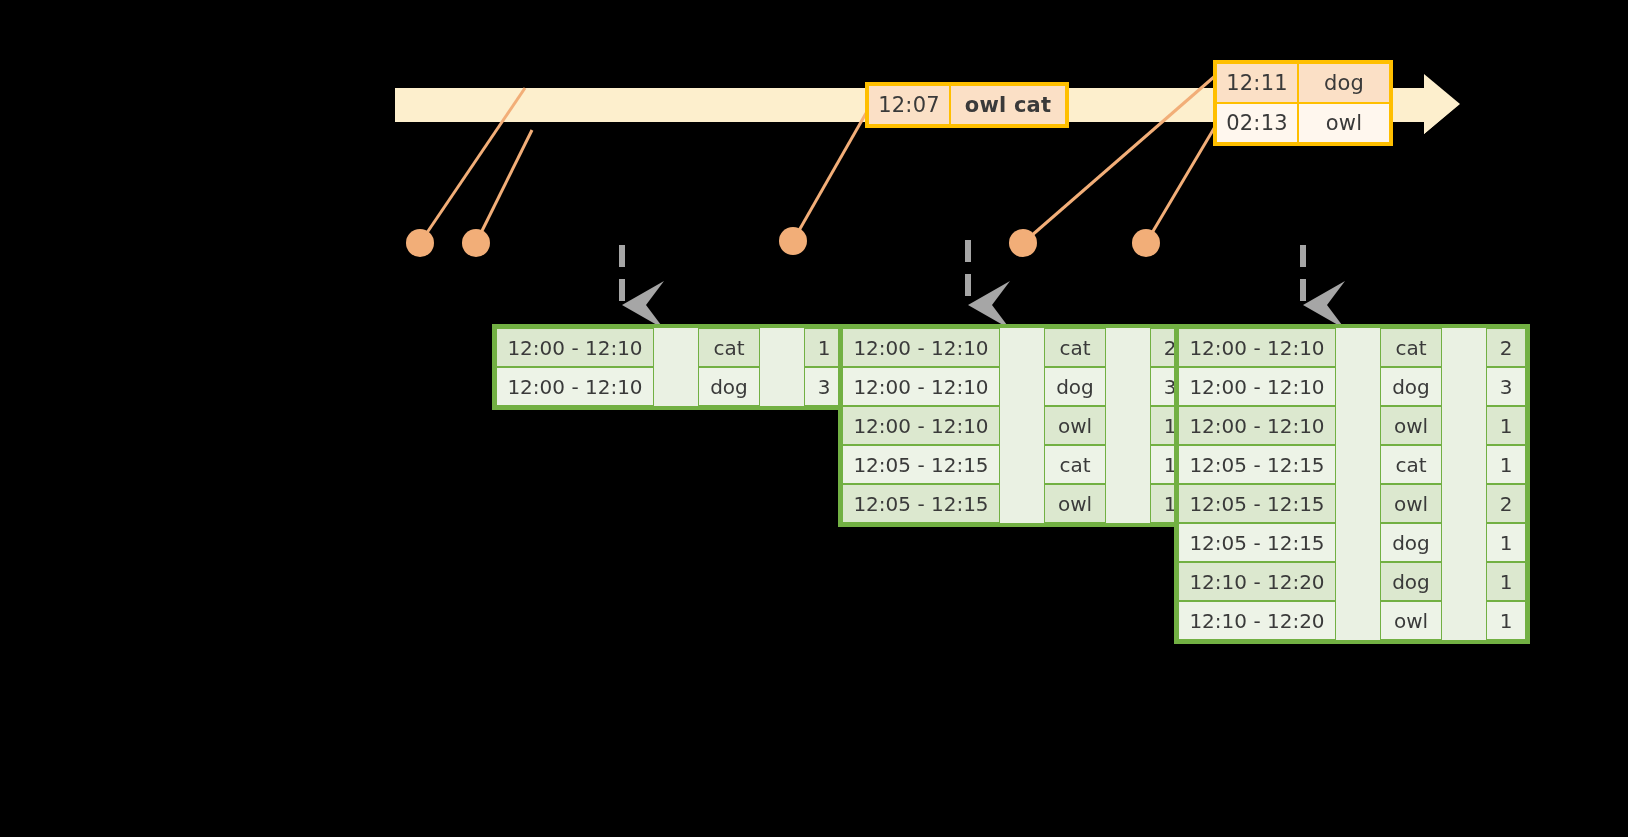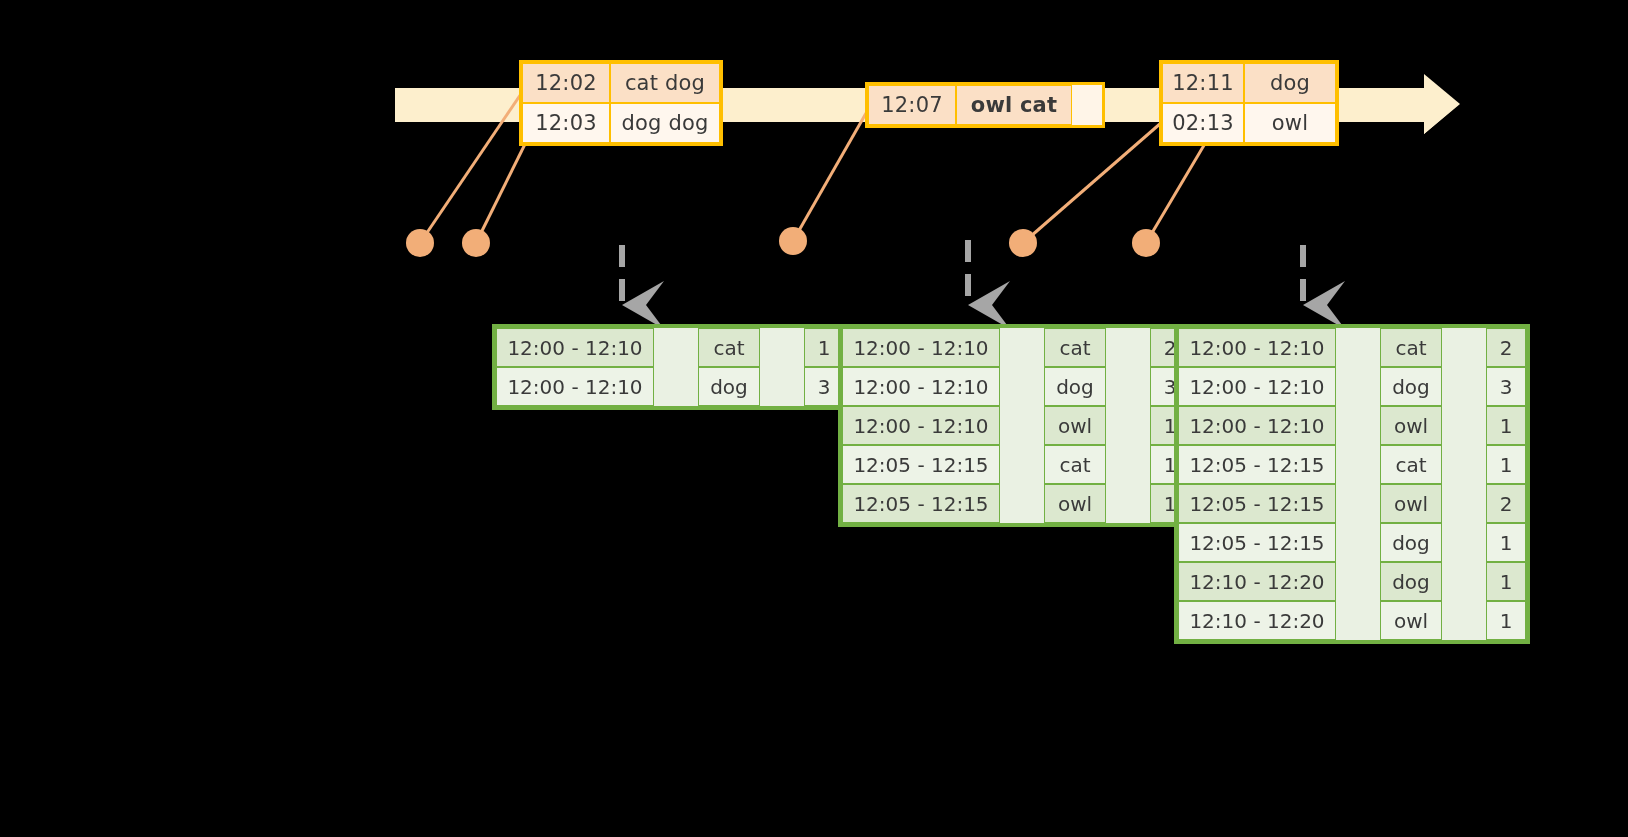--- a/index.html
+++ b/index.html
@@ -64,22 +64,22 @@
     align-items: center;
     justify-content: center;
     font-size: 21px;
     color: #3A3A3A;
     letter-spacing: 0.2px;
   }
   .event-cell.time { width: 88px; }
   .event-cell.words { flex: 1; }
 
   #box-a { left: 519px; top: 60px;  width: 204px; }
-  #box-b { left: 865px; top: 82px;  width: 240px; }
-  #box-c { left: 1159px; top: 60px; width: 180px; }
+  #box-b { left: 865px; top: 82px;  width: 204px; }
+  #box-c { left: 1213px; top: 60px; width: 180px; }
 
   #box-b .event-cell.words { width: 116px; flex: none; font-weight: bold; }
   #box-c .event-cell.words { width: 92px; flex: none; }
 
   
   .result-table {
     position: absolute;
     border: 4px solid #72B043;
     box-sizing: border-box;
     background: #EAF1E3;
@@ -144,30 +144,20 @@
       <circle cx="1146" cy="243" r="14"></circle>
     </g>
 
     <g stroke="#A6A6A6" stroke-width="6" stroke-dasharray="22 12" fill="none">
       <line x1="622" y1="245" x2="622" y2="305" marker-end="url(#dash-head)"></line>
       <line x1="968" y1="240" x2="968" y2="305" marker-end="url(#dash-head)"></line>
       <line x1="1303" y1="245" x2="1303" y2="305" marker-end="url(#dash-head)"></line>
     </g>
   </svg>
 
-  <div class="event-box" id="box-a">
-    <div class="event-row shade">
-      <div class="event-cell time">12:02</div>
-      <div class="event-cell words">cat dog</div>
-    </div>
-    <div class="event-row">
-      <div class="event-cell time">12:03</div>
-      <div class="event-cell words">dog dog</div>
-    </div>
-  </div>
 
   <div class="event-box" id="box-b">
     <div class="event-row shade">
       <div class="event-cell time">12:07</div>
       <div class="event-cell words">owl cat</div>
     </div>
   </div>
 
   <div class="event-box" id="box-c">
     <div class="event-row shade">

